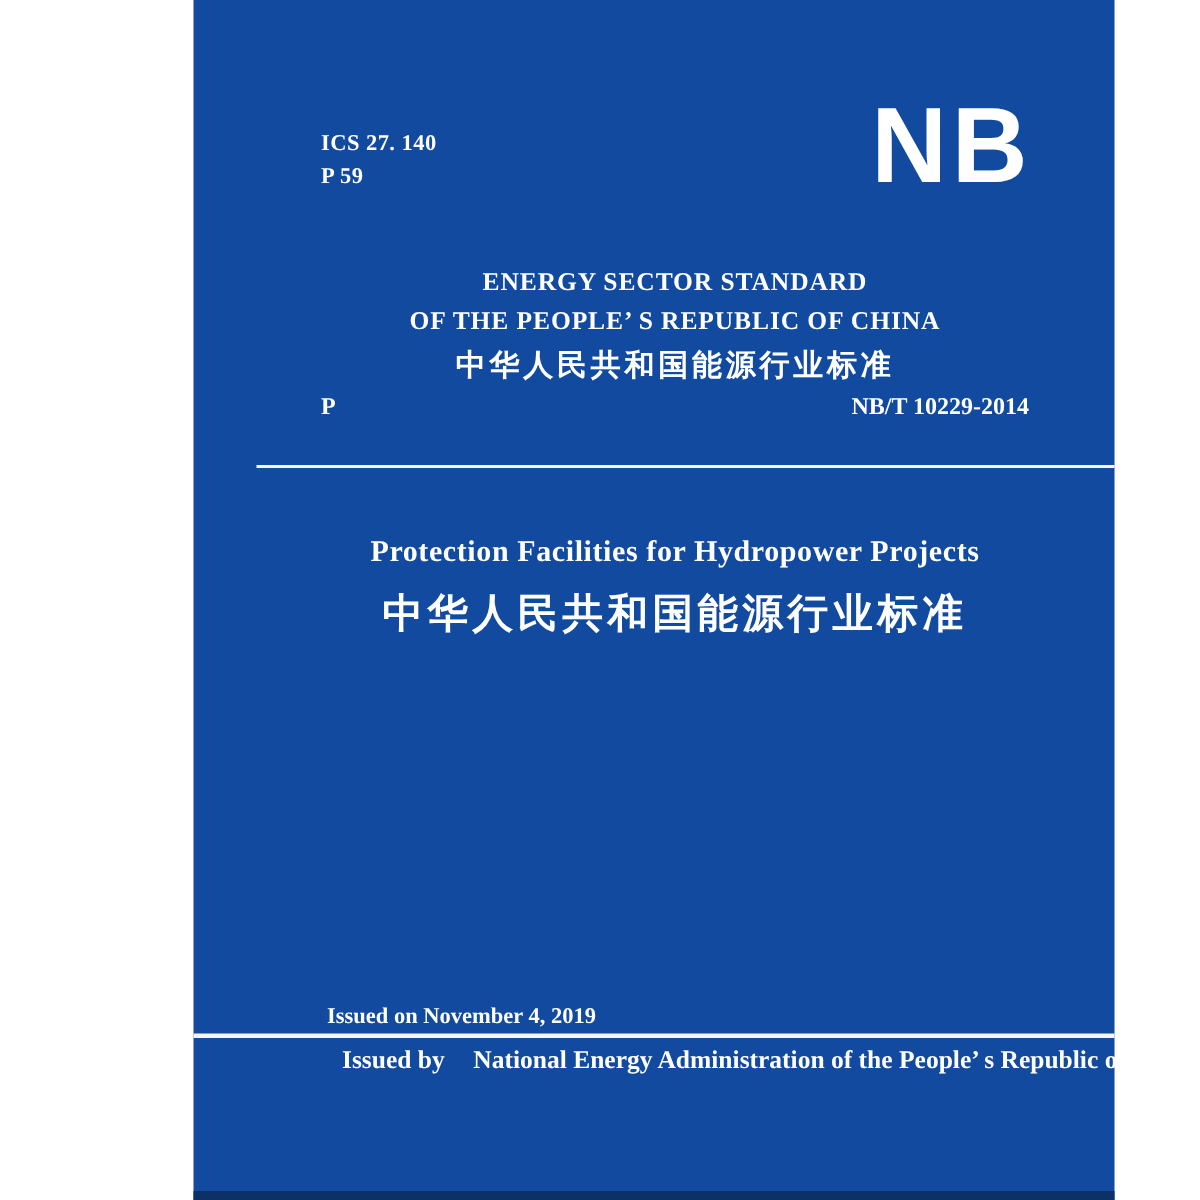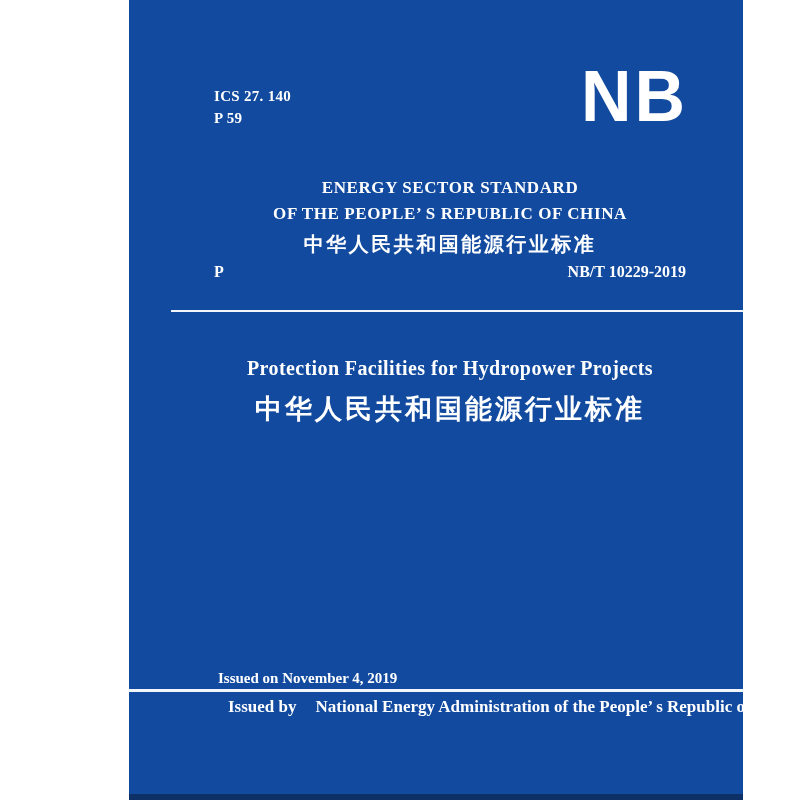--- a/index.html
+++ b/index.html
@@ -161,21 +161,21 @@
     <div class="nb-logo">NB</div>
 
     <div class="std-header">
       <div class="en">ENERGY SECTOR STANDARD</div>
       <div class="en">OF THE PEOPLE’ S REPUBLIC OF CHINA</div>
       <div class="zh">中华人民共和国能源行业标准</div>
     </div>
 
     <div class="class-row">
       <span>P</span>
-      <span>NB/T 10229-2019</span>
+      <span>NB/T 10229-2014</span>
     </div>
 
     <div class="rule-top"></div>
 
     <div class="doc-title">
       <div class="en">Protection Facilities for Hydropower Projects</div>
       <div class="zh">中华人民共和国能源行业标准</div>
     </div>
 
     <div class="dates-row">

